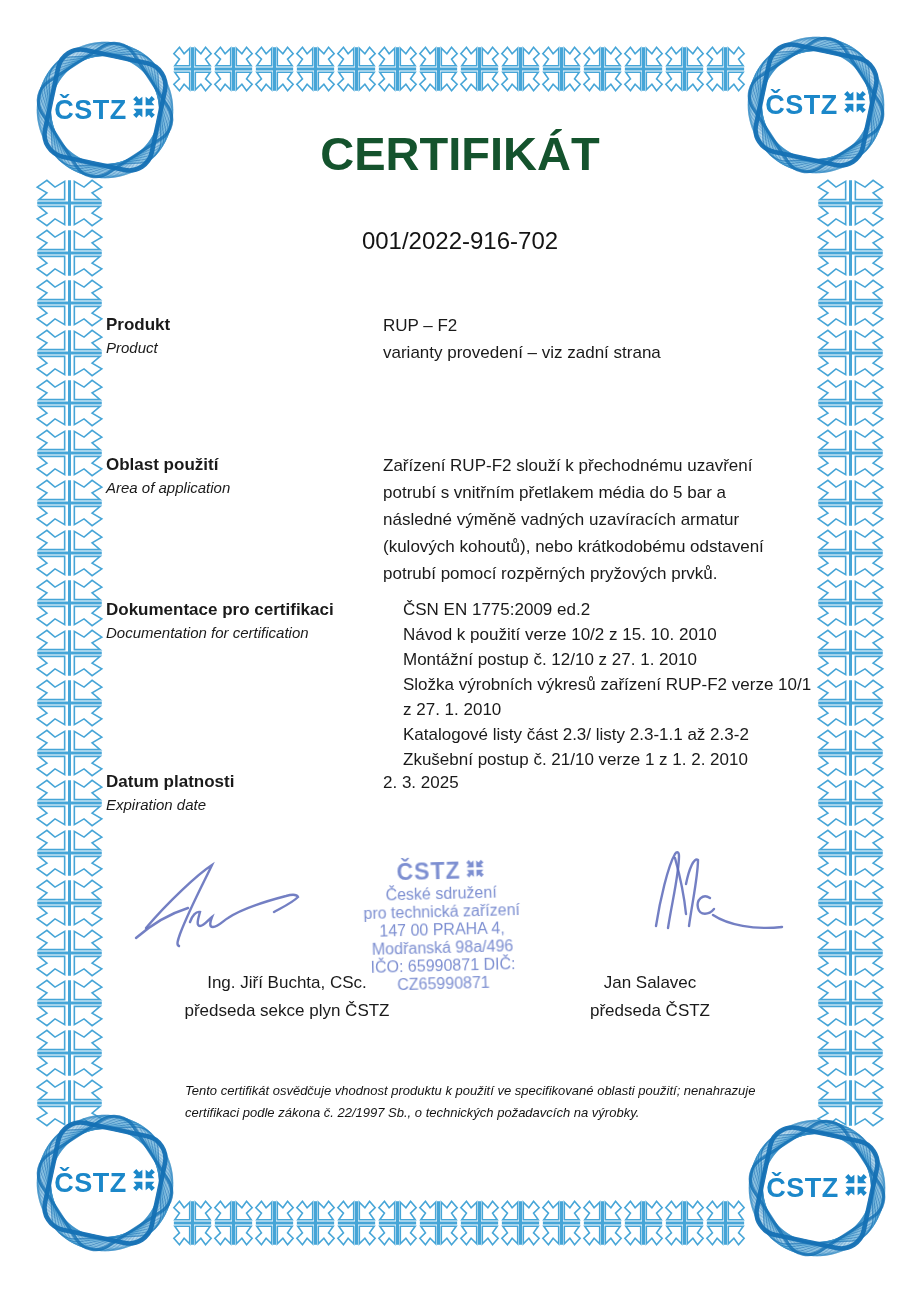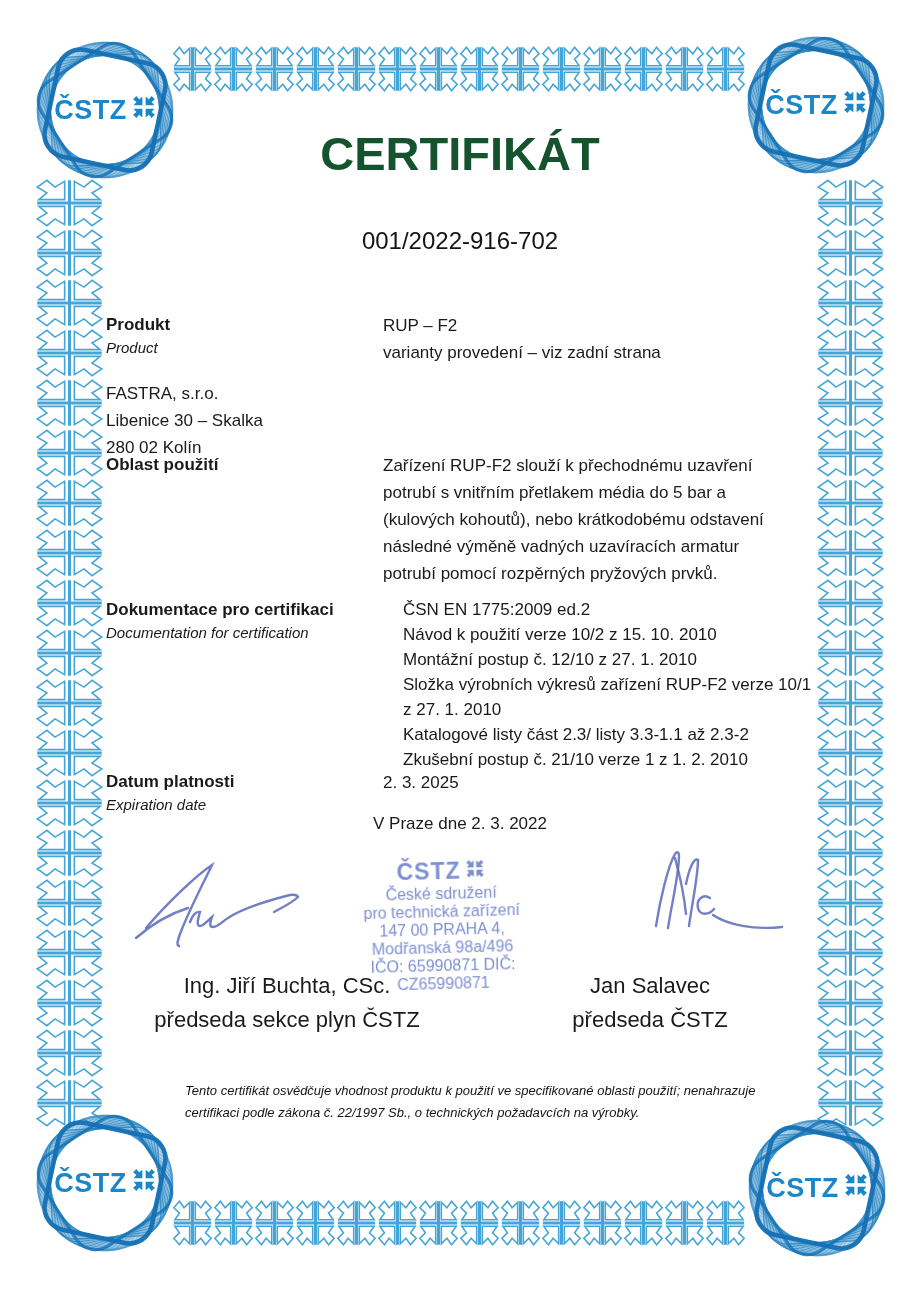--- a/index.html
+++ b/index.html
@@ -48,21 +48,21 @@
     text-align:center; transform:rotate(-1.5deg);
     filter:blur(0.45px); opacity:0.88;
   }
   .stamp-head {
     font-size:23px; font-weight:bold; letter-spacing:1px;
     display:flex; align-items:center; justify-content:center; gap:5px;
   }
 
   .signature-svg { position:absolute; }
 
-  .signatory { position:absolute; text-align:center; font-size:22px; }
+  .signatory { position:absolute; text-align:center; font-size:17px; }
   .signatory .role { margin-top:8px; }
 
   .footer-note {
     position:absolute; left:185px; top:1080px;
     font-size:13px; font-style:italic; line-height:22px; color:#141414;
   }
 </style>
 </head>
 <body>
 
@@ -748,67 +748,62 @@
       <div class="cs">Produkt</div>
       <div class="en">Product</div>
     </div>
     <div class="value">
         <div>RUP – F2</div>
         <div>varianty provedení – viz zadní strana</div>
       </div>
   </div>
 
   <div class="section" style="top:380px;">
-    <div class="value">
-        <div>FASTRA, s.r.o.</div>
-        <div>Libenice 30 – Skalka</div>
-        <div>280 02 Kolín</div>
-      </div>
   </div>
 
   <div class="section" style="top:452px;">
     <div class="label">
       <div class="cs">Oblast použití</div>
+      <div class="en">Area of application</div>
     </div>
     <div class="value">
         <div>Zařízení RUP-F2 slouží k přechodnému uzavření</div>
         <div>potrubí s vnitřním přetlakem média do 5 bar a</div>
+        <div>následné výměně vadných uzavíracích armatur</div>
         <div>(kulových kohoutů), nebo krátkodobému odstavení</div>
-        <div>následné výměně vadných uzavíracích armatur</div>
         <div>potrubí pomocí rozpěrných pryžových prvků.</div>
       </div>
   </div>
 
   <div class="section" style="top:597px;gap:20px;">
     <div class="label">
       <div class="cs">Dokumentace pro certifikaci</div>
       <div class="en">Documentation for certification</div>
     </div>
     <div class="value tight">
         <div>ČSN EN 1775:2009 ed.2</div>
         <div>Návod k použití verze 10/2 z 15. 10. 2010</div>
         <div>Montážní postup č. 12/10 z 27. 1. 2010</div>
         <div>Složka výrobních výkresů zařízení RUP-F2 verze 10/1</div>
         <div>z 27. 1. 2010</div>
-        <div>Katalogové listy část 2.3/ listy 3.3-1.1 až 2.3-2</div>
+        <div>Katalogové listy část 2.3/ listy 2.3-1.1 až 2.3-2</div>
         <div>Zkušební postup č. 21/10 verze 1 z 1. 2. 2010</div>
       </div>
   </div>
 
   <div class="section" style="top:769px;">
     <div class="label">
       <div class="cs">Datum platnosti</div>
       <div class="en">Expiration date</div>
     </div>
     <div class="value">
         <div>2. 3. 2025</div>
       </div>
   </div>
 
-  <div class="issued">V Praze dne 2. 3. 2022</div>
 
   <svg class="signature-svg" style="left:128px; top:850px;" width="190" height="105" viewBox="0 0 190 105">
     <g fill="none" stroke-width="2.4" stroke-linecap="round" stroke-opacity="0.85" class="sig-ink" stroke="#5a68b8">
       <path d="M18,78 C40,52 70,24 84,15 C77,30 62,58 52,84 C50,90 48,95 51,96"></path>
       <path d="M8,88 C24,74 44,63 60,58"></path>
       <path d="M62,72 C64,66 68,61 72,62 C70,69 68,76 72,76 C76,76 80,70 84,67 C82,72 81,77 85,77 C90,77 95,71 100,68 C112,60 135,52 158,46 C165,44 169,45 170,47 C164,53 153,58 146,62"></path>
     </g>
   </svg>
 
   <svg class="signature-svg" style="left:628px; top:842px;" width="165" height="105" viewBox="0 0 165 105">

